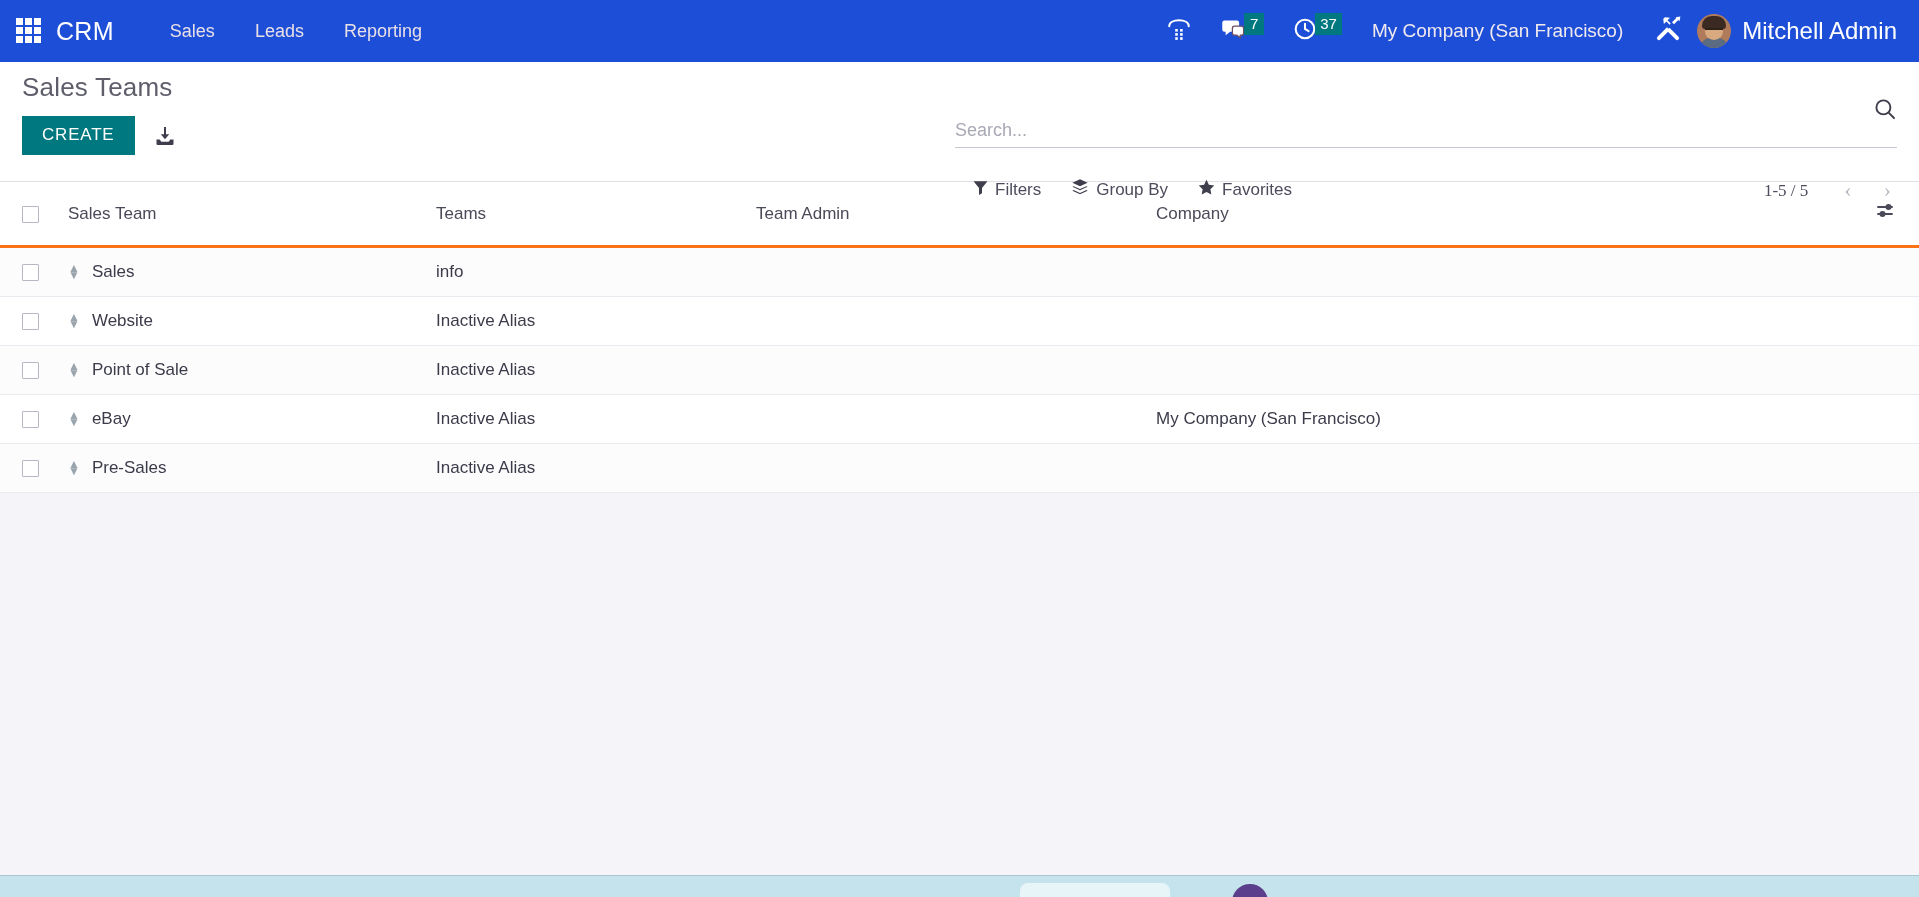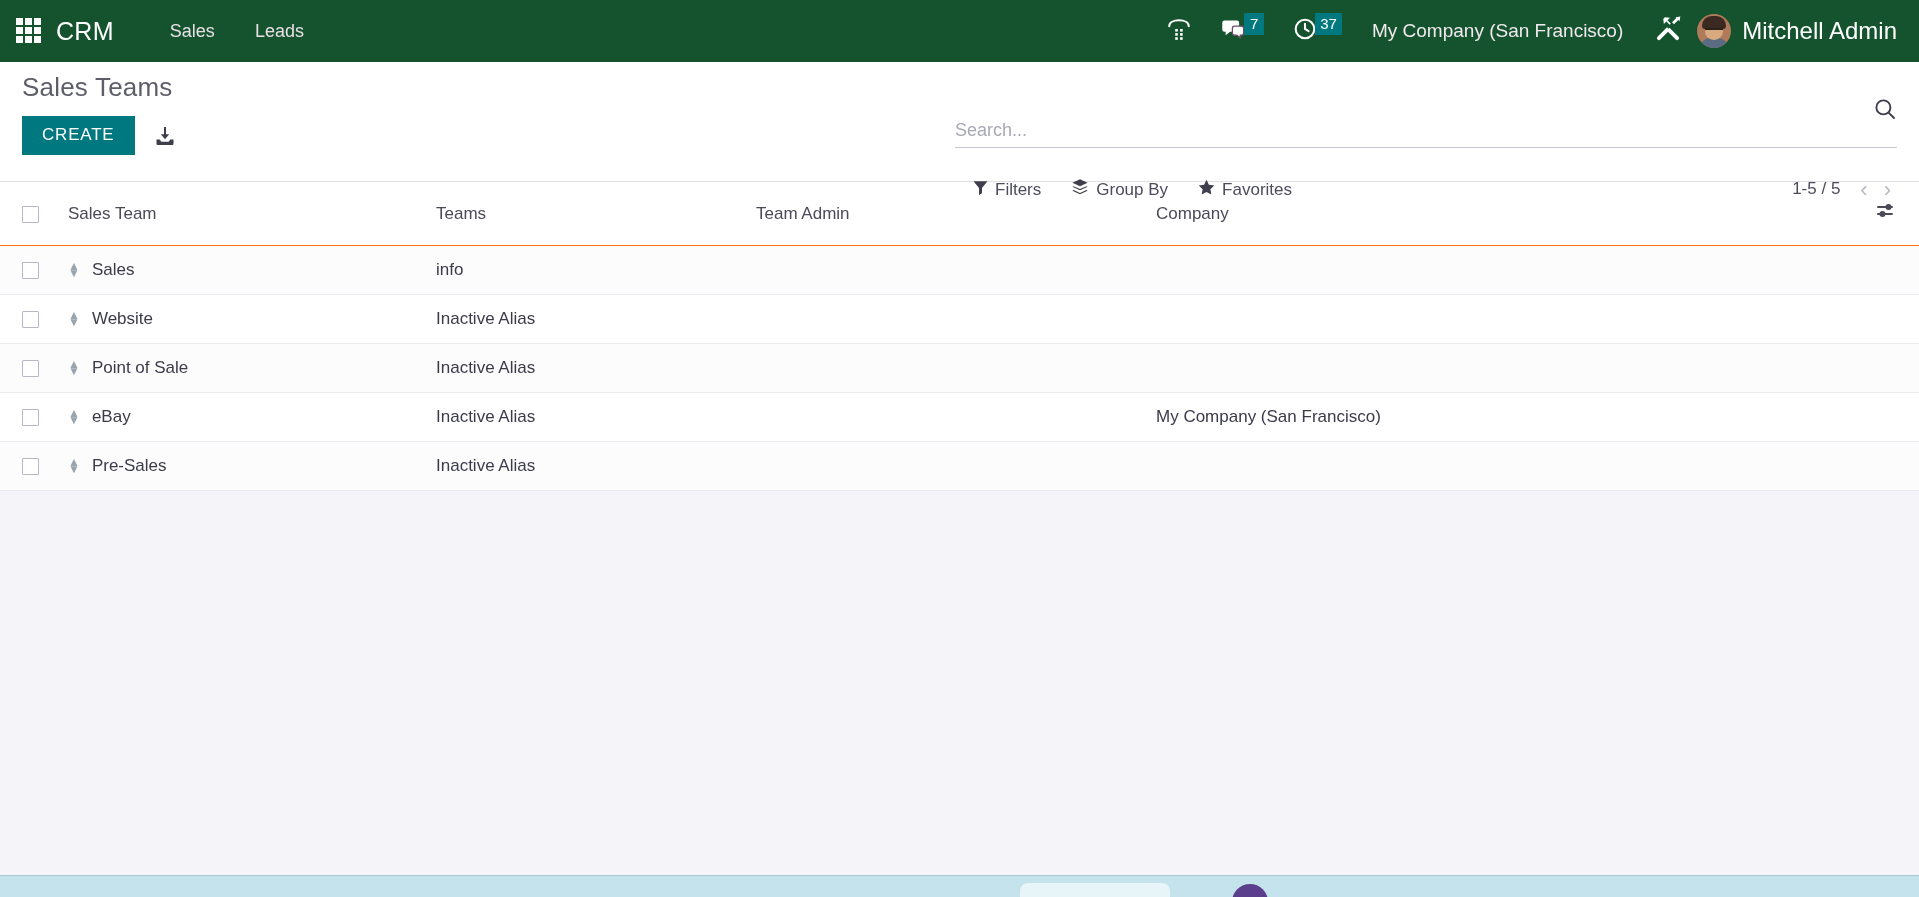--- a/index.html
+++ b/index.html
@@ -7,21 +7,21 @@
     width: 1919px;
     height: 897px;
     overflow: hidden;
     font-family: "Liberation Sans", sans-serif;
     background: #F5F5F9;
   }
 
   
   .navbar {
     height: 62px;
-    background: #14532d;
+    background: #1d4ed8;
     display: flex;
     align-items: center;
     padding: 0 22px 0 10px;
     position: relative;
     z-index: 20;
   }
   .apps-grid {
     width: 26px; height: 26px;
     display: grid;
     grid-template-columns: repeat(3, 7px);
@@ -174,24 +174,25 @@
     align-items: center;
     gap: 7px;
     color: #4C4C5C;
     font-size: 17px;
     cursor: pointer;
     white-space: nowrap;
   }
   .pager {
     margin-left: auto;
     display: flex;
-    align-items: flex-start;
-    gap: 4px;
+    align-items: flex-end;
+    gap: 20px;
     color: #4C4C5C;
     font-size: 17px;
+    font-family: Liberation Serif, serif;
   }
   .pager-count { margin-right: 10px; white-space: nowrap; }
   .pager-btn {
     cursor: pointer;
     padding: 0 6px;
     color: #B9B9C6;
     font-size: 22px;
     line-height: 1;
     user-select: none;
   }
@@ -202,21 +203,21 @@
     width: 100%;
     border-collapse: collapse;
     table-layout: fixed;
   }
   table.list thead th {
     text-align: left;
     font-weight: 400;
     font-size: 17px;
     color: #4A4A58;
     padding: 18px 0 18px 0;
-    border-bottom: 1px solid #f97316;
+    border-bottom: 3px solid #f97316;
     background: #FFFFFF;
   }
   .col-check { width: 68px; padding-left: 22px !important; }
   .col-name  { width: 368px; }
   .col-alias { width: 320px; }
   .col-leader{ width: 400px; }
   .col-company { width: auto; }
   .col-opt   { width: 60px; text-align: right !important; padding-right: 22px !important; }
 
   table.list tbody td {
@@ -295,20 +296,21 @@
       <i></i>
       <i></i>
       <i></i>
       <i></i>
   </div>
 
   <div class="brand">CRM</div>
 
   <div class="menu-item">Sales</div>
   <div class="menu-item">Leads</div>
+  <div class="menu-item">Reporting</div>
 
   <div class="nav-right">
 
     <div class="nav-icon-btn">
       <span>
         <svg width="26" height="26" viewBox="0 0 24 24" fill="none">
           <path d="M3 9.5C3 6 7 4 12 4s9 2 9 5.5" stroke="#ffffff" stroke-width="1.9" stroke-linecap="round"></path>
           <rect x="8.5" y="12" width="2.4" height="2.4" fill="#ffffff"></rect>
           <rect x="13" y="12" width="2.4" height="2.4" fill="#ffffff"></rect>
           <rect x="8.5" y="15.8" width="2.4" height="2.4" fill="#ffffff"></rect>

